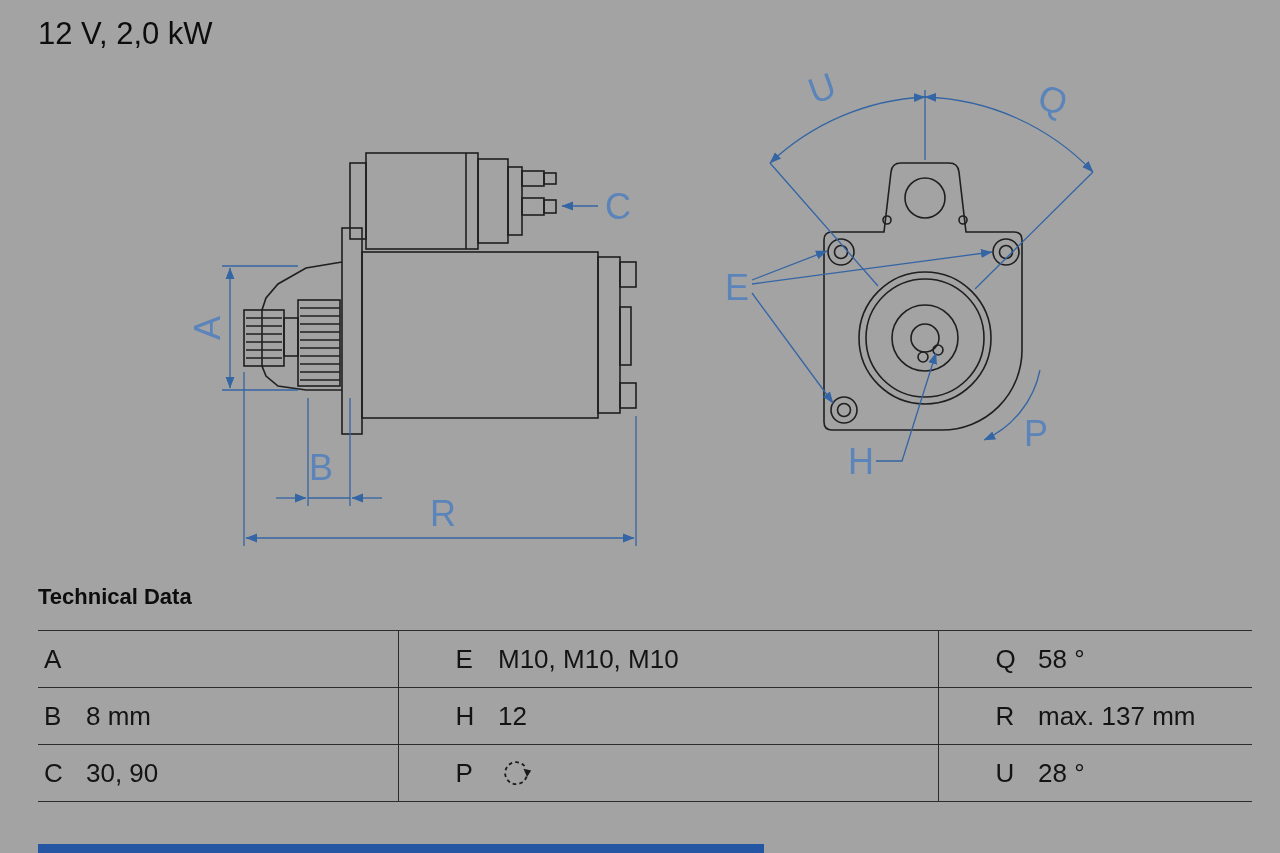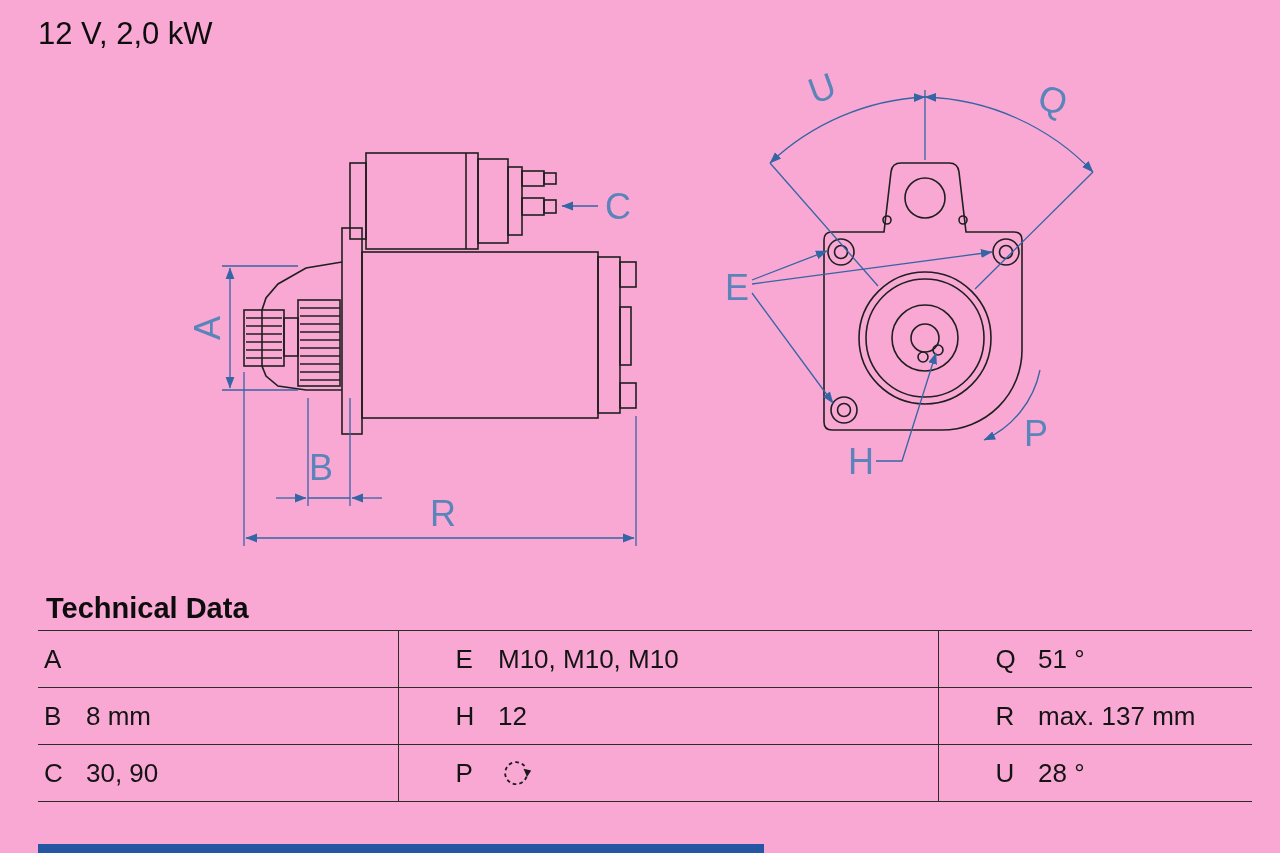--- a/index.html
+++ b/index.html
@@ -1,20 +1,20 @@
 <!DOCTYPE html>
 <html><head>
 <meta charset="utf-8">
 <style>
   html,body{margin:0;padding:0}
   body{width:1280px;height:853px;background:#fff;font-family:"Liberation Sans",sans-serif;color:#1a1a1a}
-  .page{position:relative;width:1280px;height:853px;overflow:hidden;background:#f9a8d4}
+  .page{position:relative;width:1280px;height:853px;overflow:hidden;background:#a3a3a3}
   .title{position:absolute;left:38px;top:16px;font-size:31px;color:#0d0d0d}
   .drawing{position:absolute;left:0;top:0}
-  .td-heading{position:absolute;left:38px;top:584px;font-size:29px;font-weight:700;color:#0d0d0d;margin:8px}
+  .td-heading{position:absolute;left:38px;top:584px;font-size:22px;font-weight:700;color:#0d0d0d;margin:0}
   .tech-table{position:absolute;left:38px;top:630px;width:1214px;border-collapse:collapse;table-layout:fixed;
               font-size:26px;color:#141414;border-top:1.5px solid #2b2b2b}
   .tech-table tr{border-bottom:1.5px solid #2b2b2b;height:57px}
   .tech-table td{vertical-align:middle;padding:0;white-space:nowrap;overflow:hidden}
   td.k1{padding-left:6px}
   td.k23{padding-left:57px;border-left:1.2px solid #2b2b2b}
   .rot-icon{display:inline-block;vertical-align:middle}
   .bottom-bar{position:absolute;left:38px;top:844px;width:726px;height:9px;background:#2456a4}
 </style>
 </head>
@@ -171,21 +171,21 @@
       <col style="width:100px">
         <col style="width:214px">
     </colgroup>
     <tbody>
       <tr>
         <td class="k1">A</td>
         <td></td>
         <td class="k23">E</td>
         <td>M10, M10, M10</td>
         <td class="k23">Q</td>
-        <td>51 °</td>
+        <td>58 °</td>
       </tr>
       <tr>
         <td class="k1">B</td>
         <td>8 mm</td>
         <td class="k23">H</td>
         <td>12</td>
         <td class="k23">R</td>
         <td>max. 137 mm</td>
       </tr>
       <tr>

